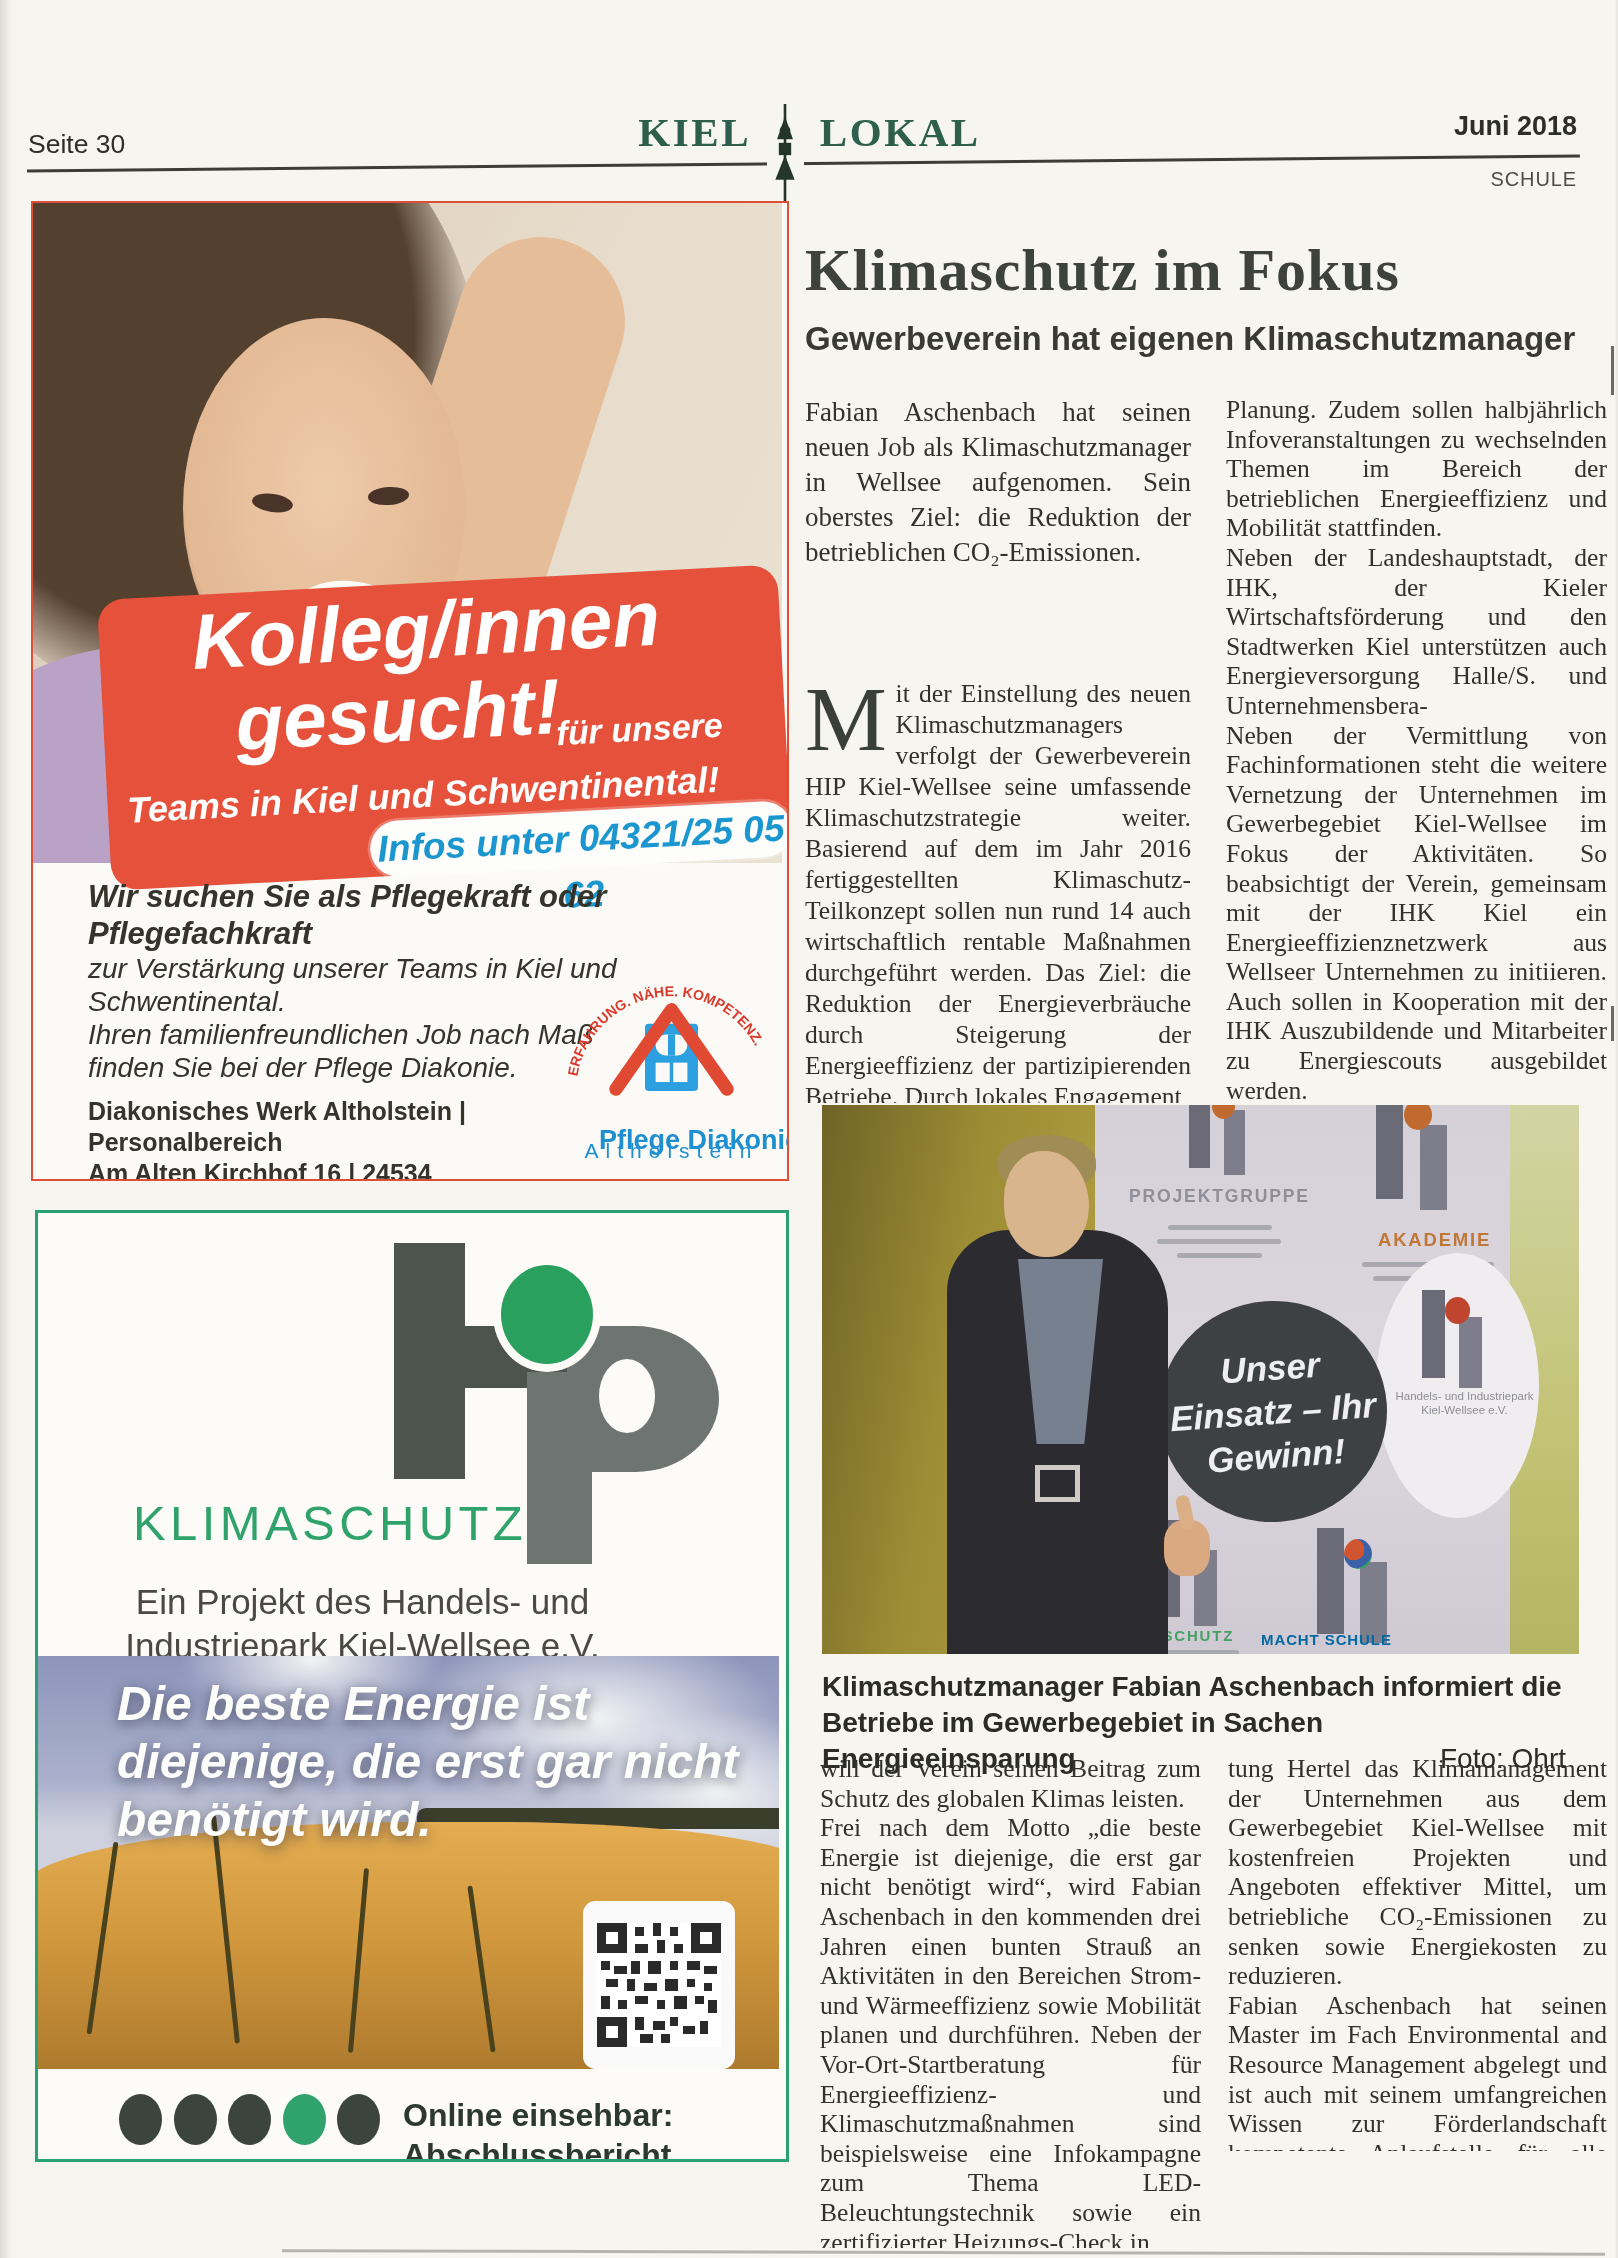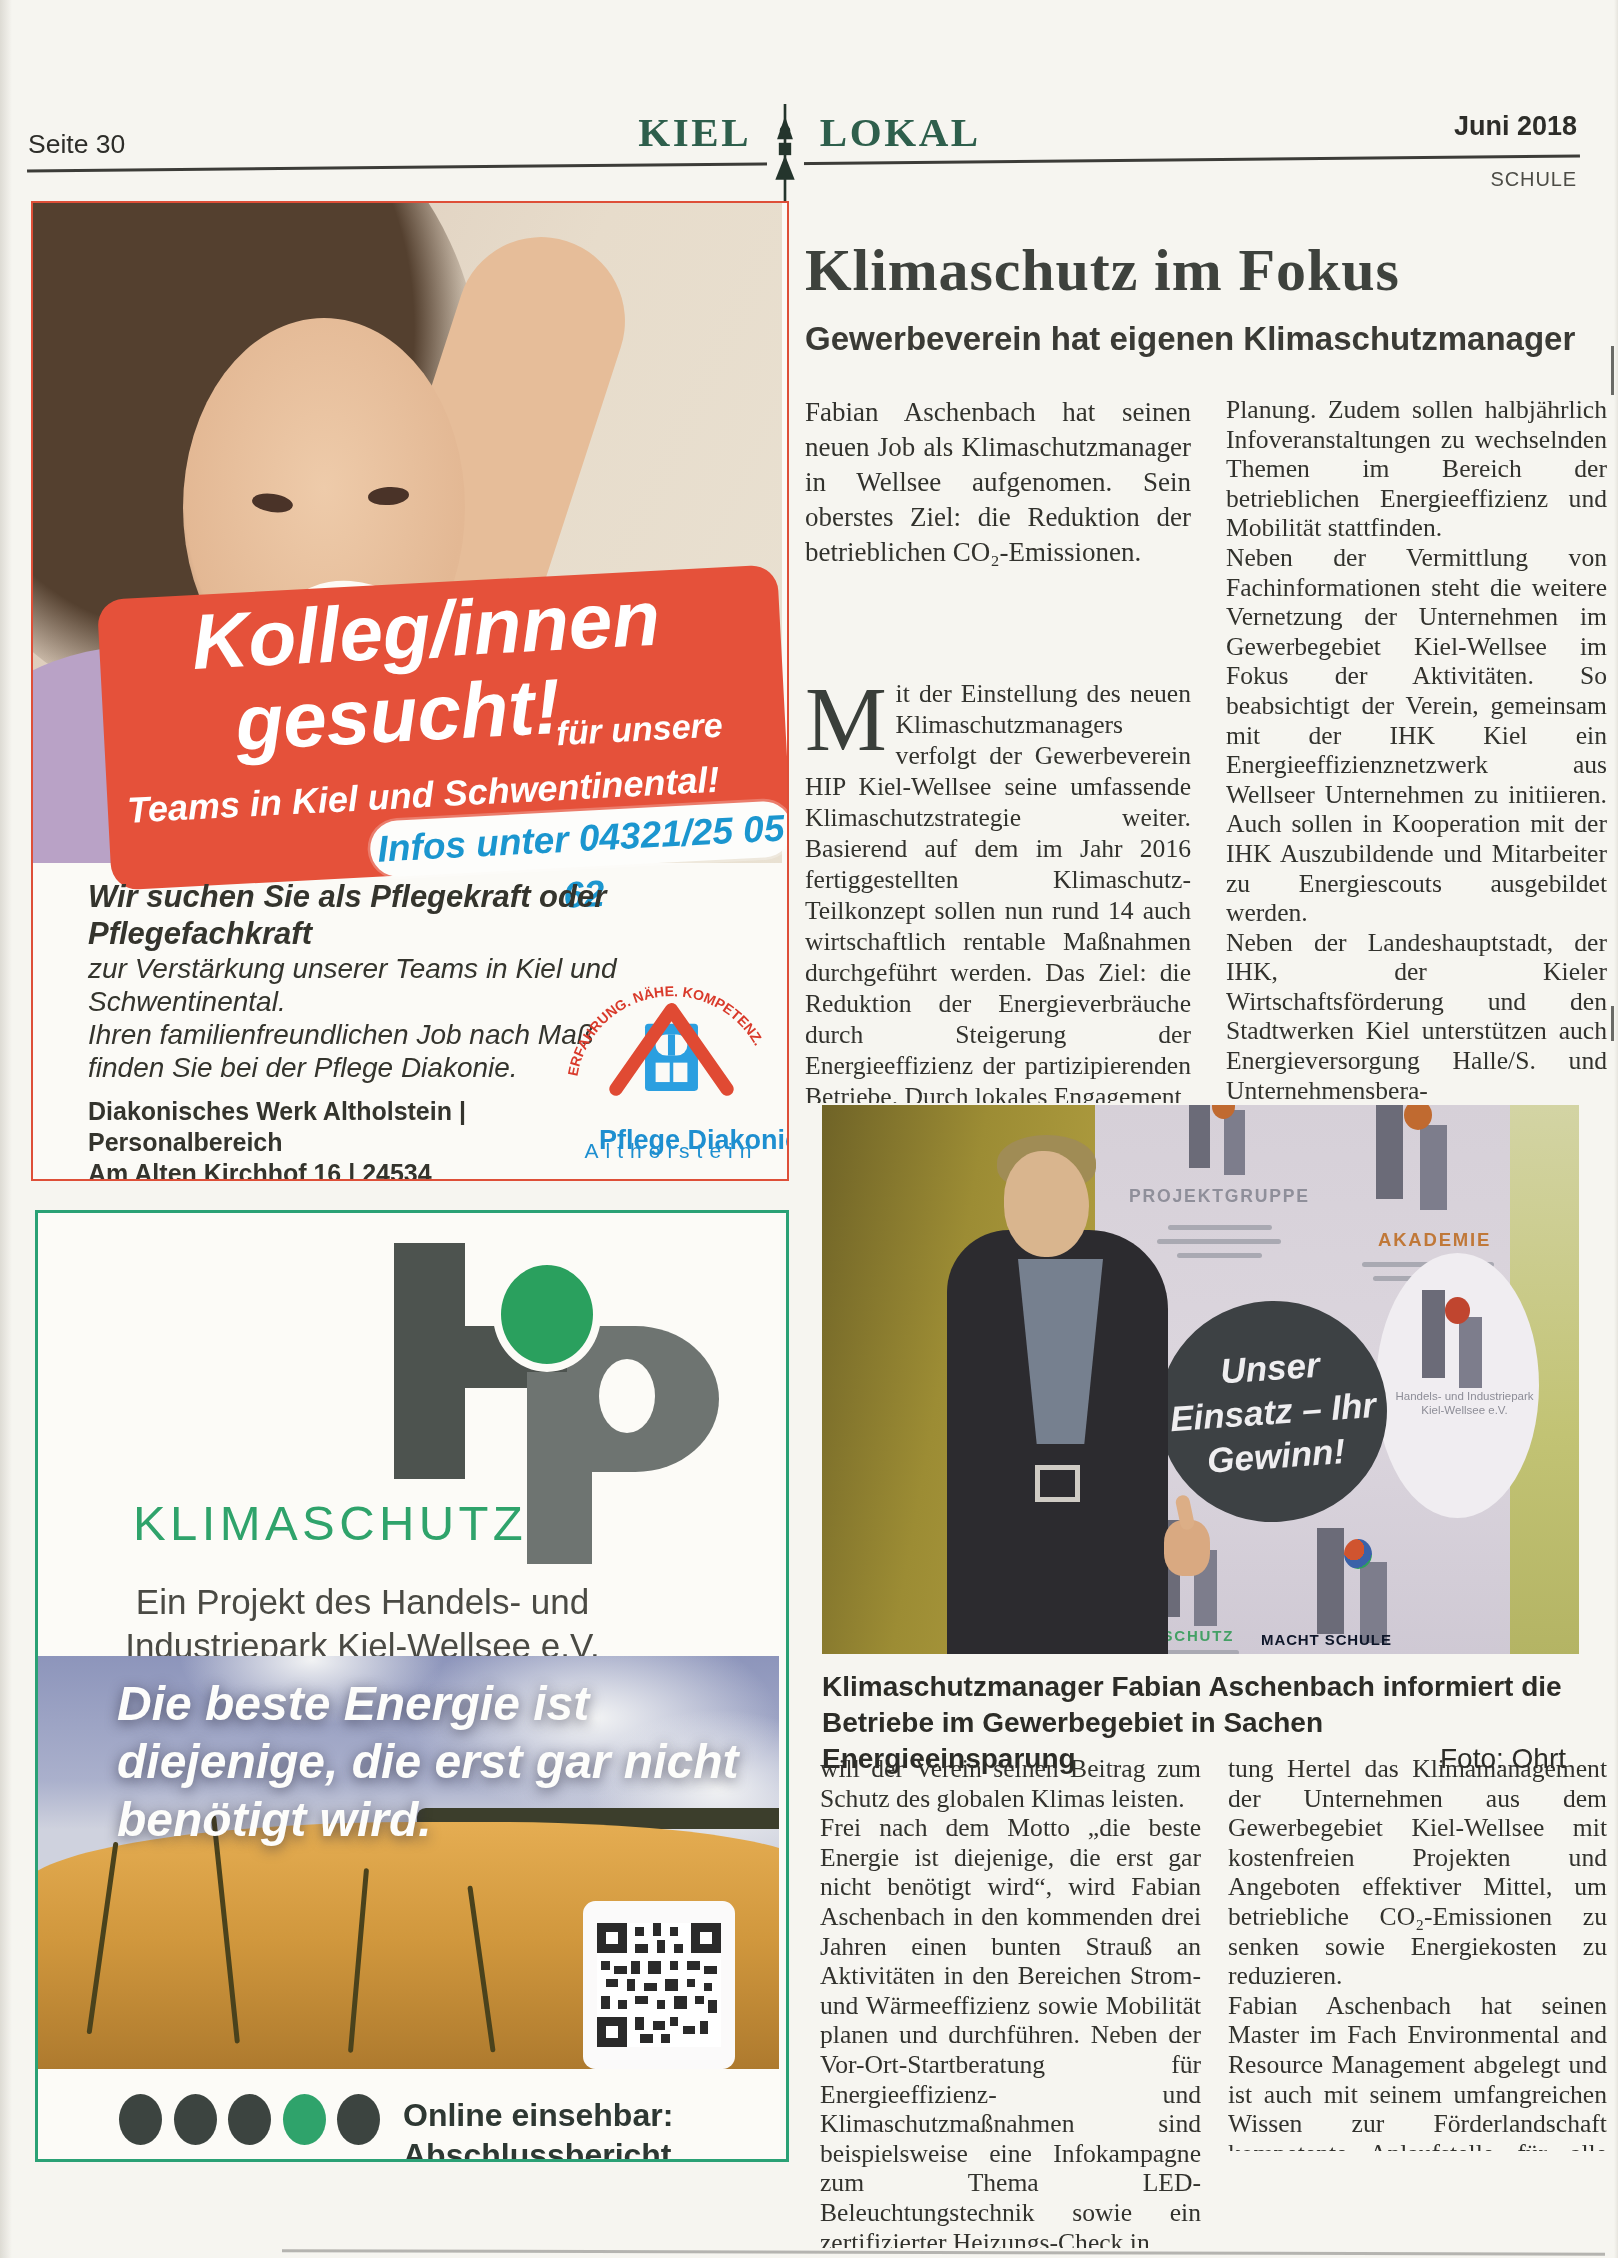--- a/index.html
+++ b/index.html
@@ -62,21 +62,21 @@
   .banner-label{position:absolute;color:#8f8f9a;letter-spacing:1.8px;font-weight:bold;}
   .blur-line{position:absolute;background:#a9a9b2;height:5.3px;border-radius:2.6px;}
   .np-circle{position:absolute;left:337px;top:196px;width:228px;height:221px;border-radius:50%;
     background:#3d4144;color:#efeef0;text-align:center;font-style:italic;font-weight:bold;
     display:flex;flex-direction:column;justify-content:center;gap:5.3px;transform:rotate(-4deg);}
   .np-circle span{font-size:35px;line-height:39px;}
   .np-ellipse{position:absolute;left:554px;top:148px;width:163px;height:265px;border-radius:50%;
     background:#f0edf1;}
   .np-tinytext{position:absolute;font-size:11.5px;color:#8d8d97;text-align:center;line-height:14px;width:141px;}
   .np-klima{position:absolute;left:284px;top:522px;font-size:15px;color:#44a065;letter-spacing:1.8px;font-weight:bold;}
-  .np-macht{position:absolute;left:439px;top:526px;font-size:15px;font-weight:bold;letter-spacing:0.9px;color:#0f172a;}
+  .np-macht{position:absolute;left:439px;top:526px;font-size:15px;font-weight:bold;letter-spacing:0.9px;color:#0369a1;}
   
   .man-body{position:absolute;left:125px;top:125px;width:221px;height:432px;background:#2c2b2f;border-radius:62px 79px 0 0;}
   .man-shirt{position:absolute;left:196px;top:154px;width:85px;height:185px;background:#76808f;
     clip-path:polygon(0 0,100% 0,78% 100%,22% 100%);}
   .man-head{position:absolute;left:182px;top:46px;width:85px;height:106px;background:#d9b58e;border-radius:46% 54% 50% 50%;}
   .man-hair{position:absolute;left:175px;top:30px;width:99px;height:55px;background:#a08c55;border-radius:50% 50% 40% 40%;}
   .man-belt{position:absolute;left:213px;top:360px;width:35px;height:26.5px;border:5.3px solid #cfcbc4;background:#2c2b2f;}
   .man-hand{position:absolute;left:342px;top:415px;width:46px;height:56px;background:#d9a981;border-radius:40%;}
   .man-thumb{position:absolute;left:356px;top:390px;width:14px;height:35px;background:#dcae86;border-radius:7px;transform:rotate(-12deg);}
 
@@ -187,22 +187,22 @@
   <div class="intro body-serif">Fabian Aschenbach hat seinen neuen Job als Klimaschutzmanager in Wellsee aufgenomen. Sein oberstes Ziel: die Reduktion der betrieblichen CO₂-Emissionen.</div>
 
   <div class="col1 body-serif">
     <p>
       <span class="dropcap">M</span><span>it der Einstellung des neuen Klimaschutzmanagers verfolgt der Gewerbeverein HIP Kiel-Wellsee seine umfassende Klimaschutzstrategie weiter. Basierend auf dem im Jahr 2016 fertiggestellten Klimaschutz-Teilkonzept sollen nun rund 14 auch wirtschaftlich rentable Maßnahmen durchgeführt werden. Das Ziel: die Reduktion der Energieverbräuche durch Steigerung der Energieeffizienz der partizipierenden Betriebe. Durch lokales Engagement</span>
     </p>
   </div>
 
   <div class="col2 body-serif">
     <p>Planung. Zudem sollen halbjährlich Infoveranstaltungen zu wechselnden Themen im Bereich der betrieblichen Energieeffizienz und Mobilität stattfinden.</p>
+    <p>Neben der Landeshauptstadt, der IHK, der Kieler Wirtschaftsförderung und den Stadtwerken Kiel unterstützen auch Energieversorgung Halle/S. und Unternehmensbera-</p>
     <p>Neben der Vermittlung von Fachinformationen steht die weitere Vernetzung der Unternehmen im Gewerbegebiet Kiel-Wellsee im Fokus der Aktivitäten. So beabsichtigt der Verein, gemeinsam mit der IHK Kiel ein Energieeffizienznetzwerk aus Wellseer Unternehmen zu initiieren. Auch sollen in Kooperation mit der IHK Auszubildende und Mitarbeiter zu Energiescouts ausgebildet werden.</p>
-    <p>Neben der Landeshauptstadt, der IHK, der Kieler Wirtschaftsförderung und den Stadtwerken Kiel unterstützen auch Energieversorgung Halle/S. und Unternehmensbera-</p>
   </div>
 
   <div class="news-photo">
     <div class="np-wall"></div>
     <div class="np-banner"></div>
     <div class="np-strip"></div>
 
     <div class="mini-hp" style="left:351px;top:-17.6px;width:97px;height:88px;">
       <div class="bar" style="left:16px;top:0;width:21px;height:81px;"></div>
       <div class="bar" style="left:51px;top:23px;width:21px;height:65px;background:#7d7d8c;"></div>

